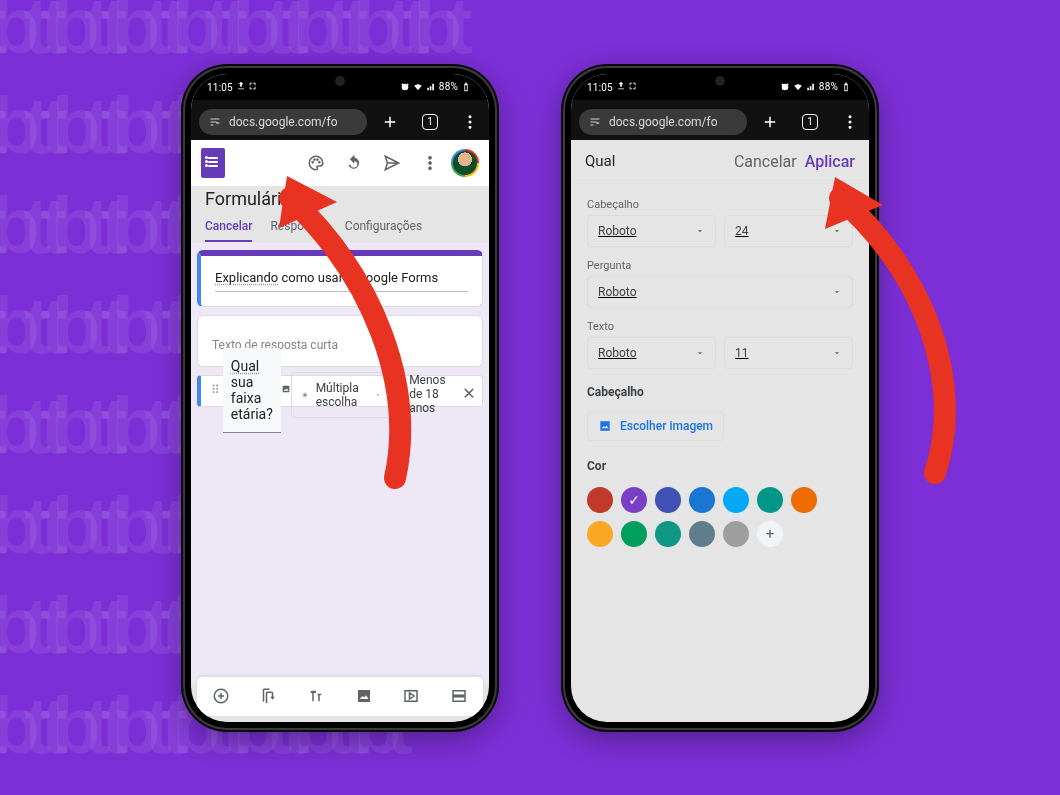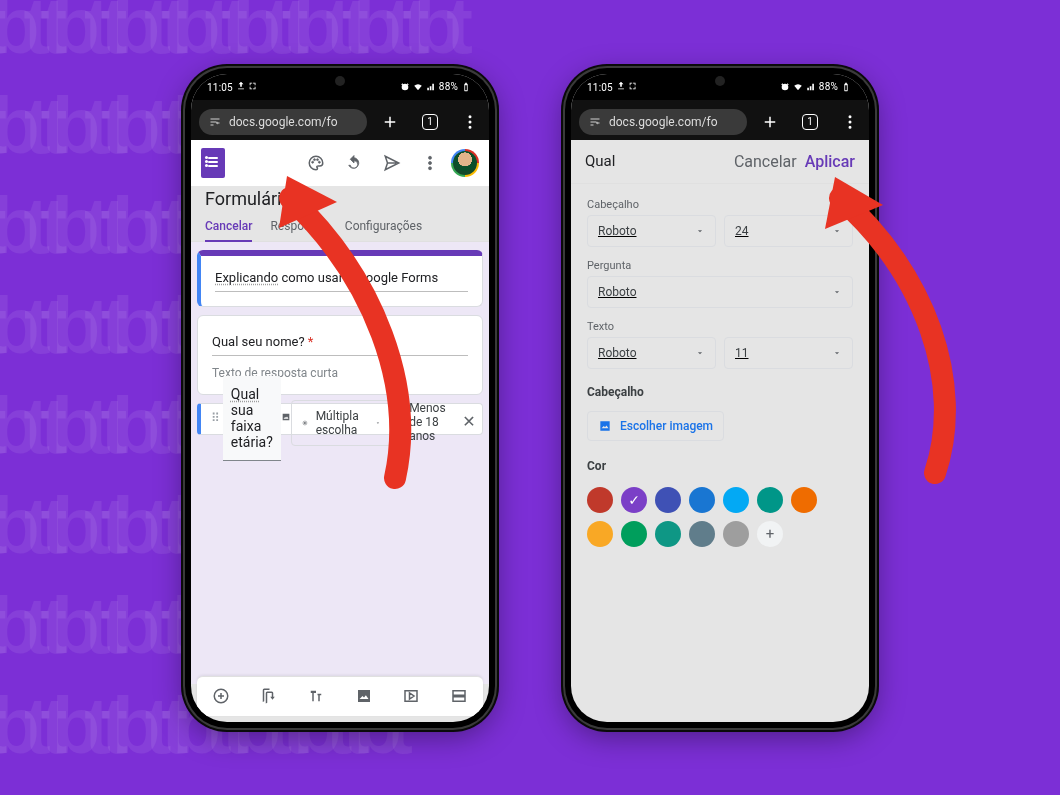--- a/index.html
+++ b/index.html
@@ -298,21 +298,20 @@
     <div class="tabs">
       <div class="tab active">Cancelar</div>
       <div class="tab">Respostas</div>
       <div class="tab">Configurações</div>
     </div>
     <div class="formbody">
       <div class="card top">
         <div class="qtitle"><span class="ul">Explicando</span><span> como usar o Google Forms</span></div>
       </div>
       <div class="card">
-        <div class="qtitle"><span>Qual seu nome? </span><span class="req">*</span></div>
         <div class="ph">Texto de resposta curta</div>
       </div>
       <div class="card sel">
         <div class="drag">⠿</div>
         <div class="qtitle-big"><span class="ul">Qual</span><span> sua faixa etária?</span></div>
         <div class="imgbtn"><svg viewBox="0 0 24 24">
               <path d="M4 4h16v16H4V4zm2 12h12l-3.5-5-2.5 3-2-2L6 16z"></path>
             </svg></div>
         <div class="qtype">
           <svg viewBox="0 0 24 24">

